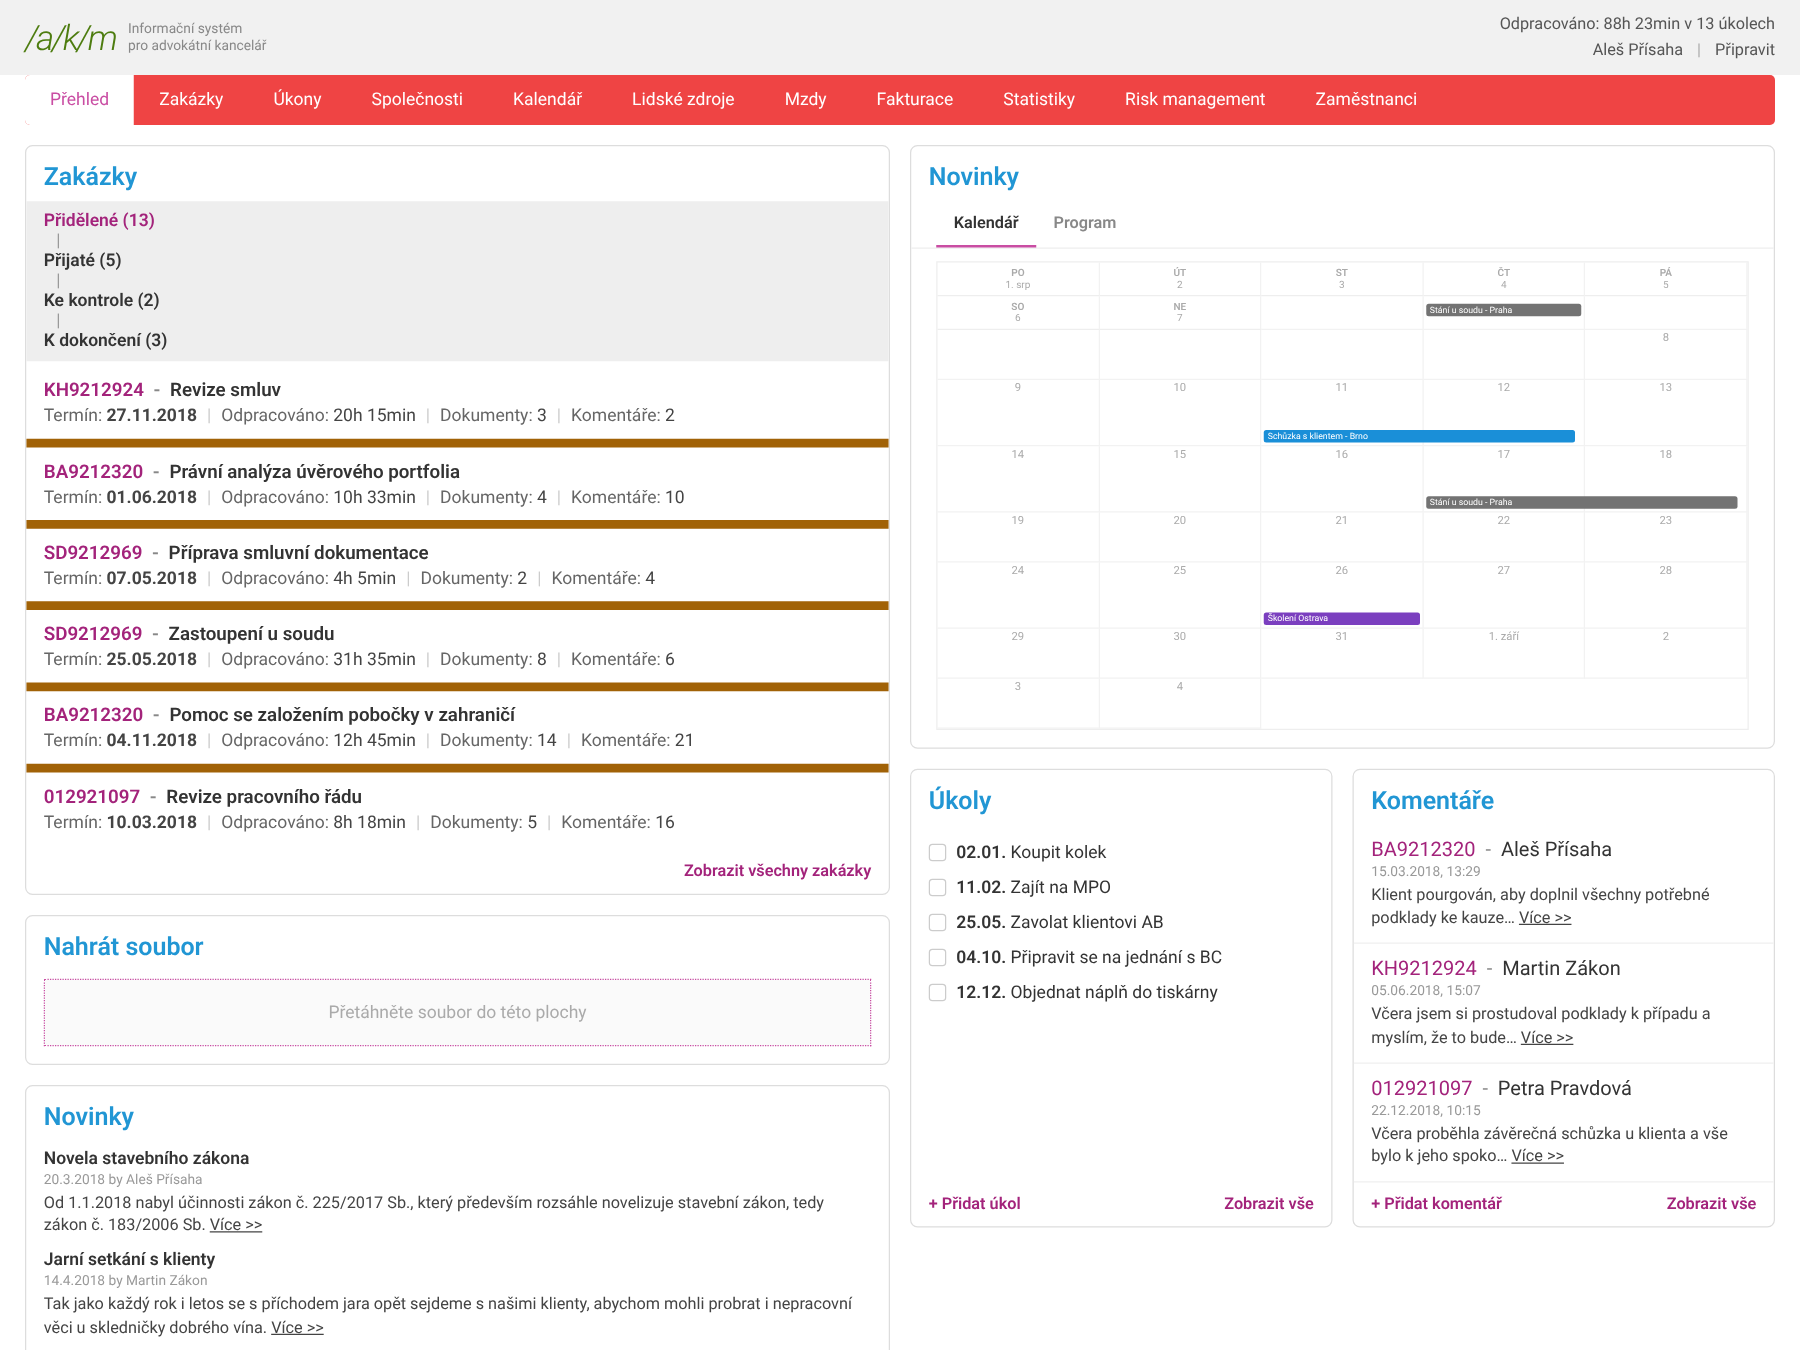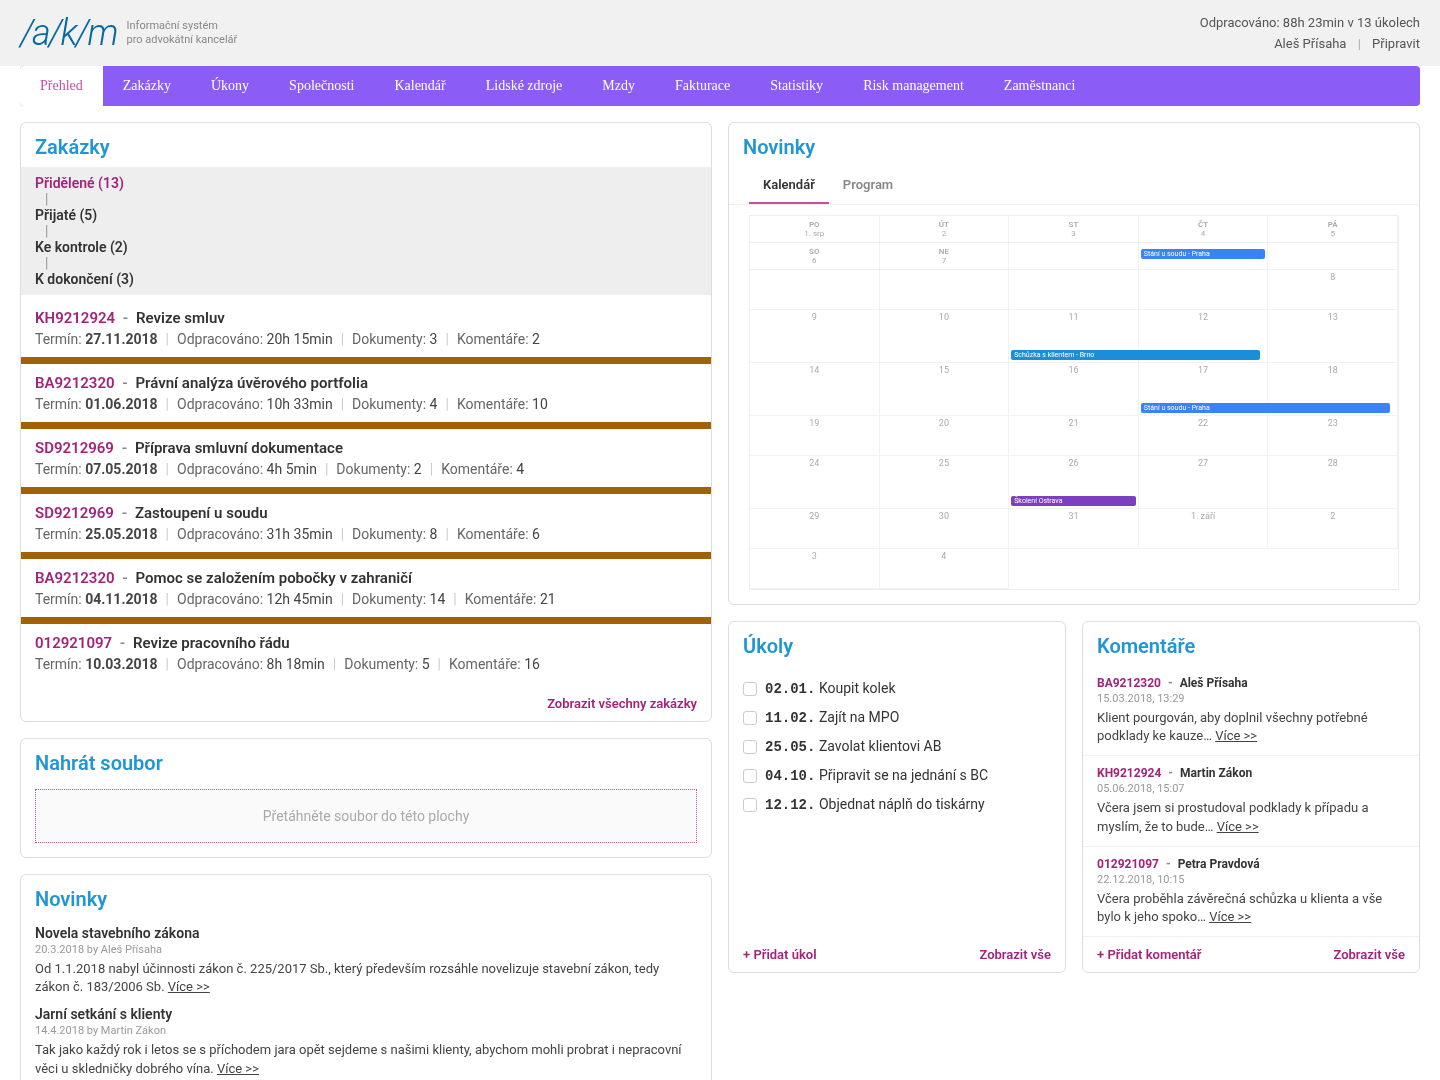--- a/index.html
+++ b/index.html
@@ -11,38 +11,37 @@
   }
   .topbar {
     background: #f1f1f1;
     padding: 12px 20px;
     display: flex;
     justify-content: space-between;
     align-items: center;
   }
   .logo-block { display: flex; align-items: center; gap: 10px; }
   .logo {
-    font-size: 36px;
+    font-size: 28px;
     font-weight: 300;
-    color: #0369a1;
+    color: #4d7c0f;
     font-style: italic;
     letter-spacing: -2px;
   }
   .logo-sub { font-size: 11px; color: #888; line-height: 1.3; }
   .top-right { text-align: right; font-size: 13px; color: #555; }
   .top-right .row2 { margin-top: 6px; }
   .top-right .divider { margin: 0 8px; color: #aaa; }
   .top-right .link { cursor: pointer; }
 
   .navbar {
-    background: #8b5cf6;
+    background: #ef4444;
     display: flex;
     margin: 0 20px;
     border-radius: 4px;
-    font-family: Liberation Serif, serif;
   }
   .navbar .tab {
     padding: 12px 20px;
     color: #fff;
     font-size: 14px;
     cursor: pointer;
   }
   .navbar .tab.active {
     background: #fff;
     color: #c94da3;
@@ -154,21 +153,21 @@
   .cal-event {
     font-size: 7px;
     color: #fff;
     padding: 1px 3px;
     border-radius: 2px;
     text-align: left;
     margin-top: 28px;
     white-space: nowrap;
     overflow: hidden;
   }
-  .ev-orange { background: #3b82f6; }
+  .ev-orange { background: #737373; }
   .ev-blue { background: #1a8fd8; }
   .ev-purple { background: #7b3fbf; }
 
   .upload-panel .dropzone {
     margin: 6px 14px 14px;
     border: 1px dotted #c94da3;
     background: #fafafa;
     text-align: center;
     padding: 18px;
     color: #aaa;
@@ -195,28 +194,28 @@
     gap: 8px;
     padding: 6px 0;
     font-size: 14px;
   }
   .task-item .cb {
     width: 14px; height: 14px;
     border: 1px solid #ccc;
     border-radius: 3px;
     flex-shrink: 0;
   }
-  .task-item .td { font-weight: 600; font-family: Liberation Mono, monospace; }
+  .task-item .td { font-weight: 600; }
 
   .comment-list { flex: 1; }
   .comment-item {
     padding: 10px 14px;
     border-bottom: 1px solid #f0f0f0;
   }
-  .comment-head { font-weight: 700; font-size: 12px; }
+  .comment-head { font-weight: 400; font-size: 16px; }
   .comment-head .code { color: #a3237b; }
   .comment-head .dash { color: #888; margin: 0 4px; }
   .comment-date { font-size: 11px; color: #999; margin: 2px 0 4px; }
   .comment-body { font-size: 13px; color: #444; line-height: 1.4; }
   .comment-body .more { text-decoration: underline; cursor: pointer; }
 
   .col-stack { display: flex; flex-direction: column; gap: 16px; }
 </style>
 </head>
 <body>

